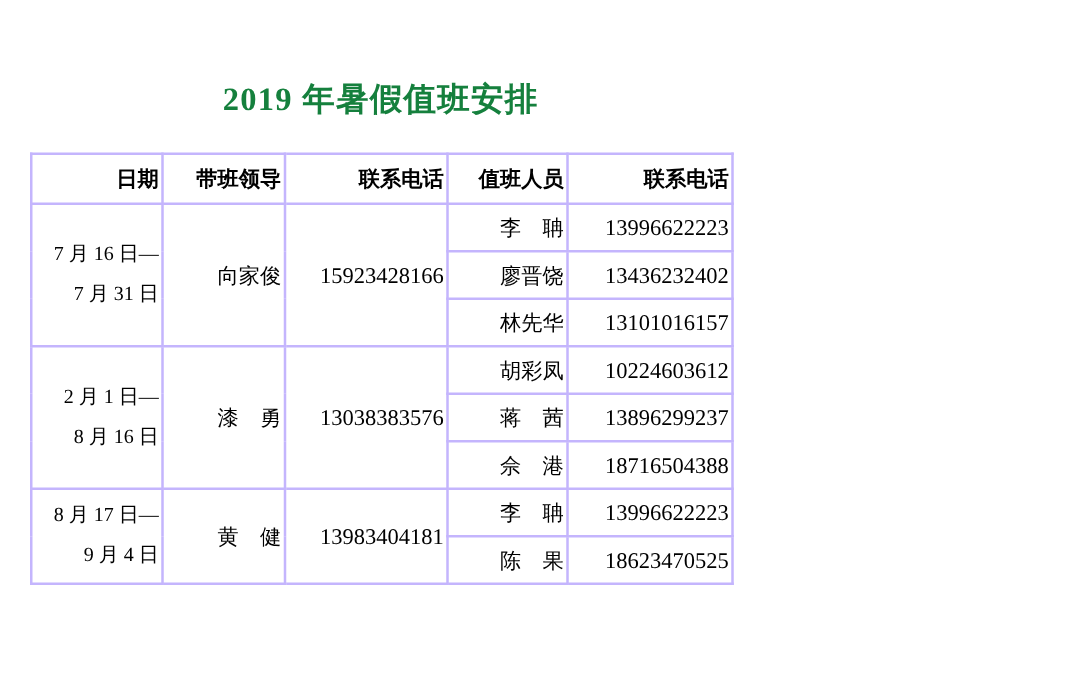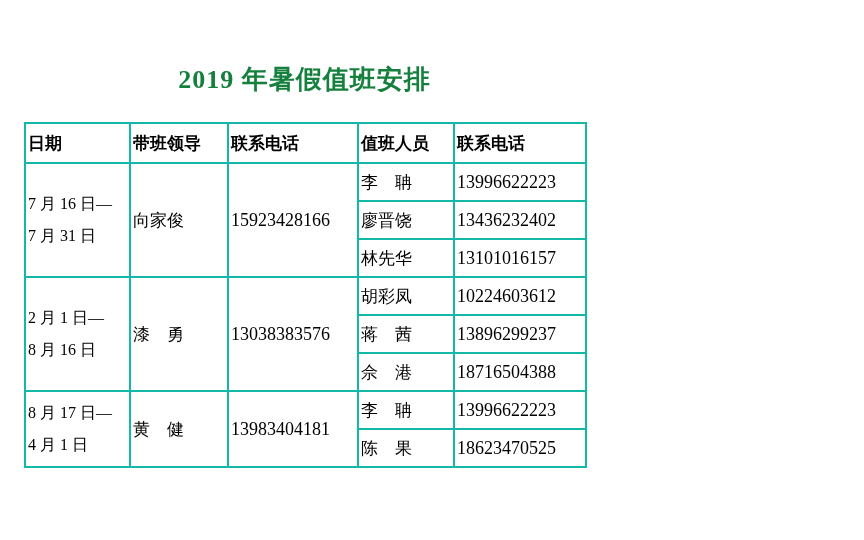--- a/index.html
+++ b/index.html
@@ -26,22 +26,22 @@
   table.duty-table {
     position: absolute;
     left: 24px;
     top: 122px;
     width: 561px;
     height: 346px;
     border-collapse: collapse;
     table-layout: fixed;
   }
   .duty-table th, .duty-table td {
-    border: 2px solid #14b8a6;
-    text-align: left;
+    border: 2px solid #c4b5fd;
+    text-align: right;
     vertical-align: middle;
     padding: 0 2px;
   }
   .duty-table th {
     height: 40px;
     font-size: 17px;
     font-weight: bold;
   }
   .duty-table td {
     font-size: 17px;
@@ -111,21 +111,21 @@
       <td class="phone-cell">13896299237</td>
     </tr>
     <tr class="body-row">
       <td class="name-cell">佘　港</td>
       <td class="phone-cell">18716504388</td>
     </tr>
 
     <tr class="body-row">
       <td class="date-cell" rowspan="2">
         <span>8 月 17 日—</span>
-        <span>4 月 1 日</span>
+        <span>9 月 4 日</span>
       </td>
       <td class="name-cell" rowspan="2">黄　健</td>
       <td class="phone-cell" rowspan="2">13983404181</td>
       <td class="name-cell">李　聃</td>
       <td class="phone-cell">13996622223</td>
     </tr>
     <tr class="body-row">
       <td class="name-cell">陈　果</td>
       <td class="phone-cell">18623470525</td>
     </tr>

